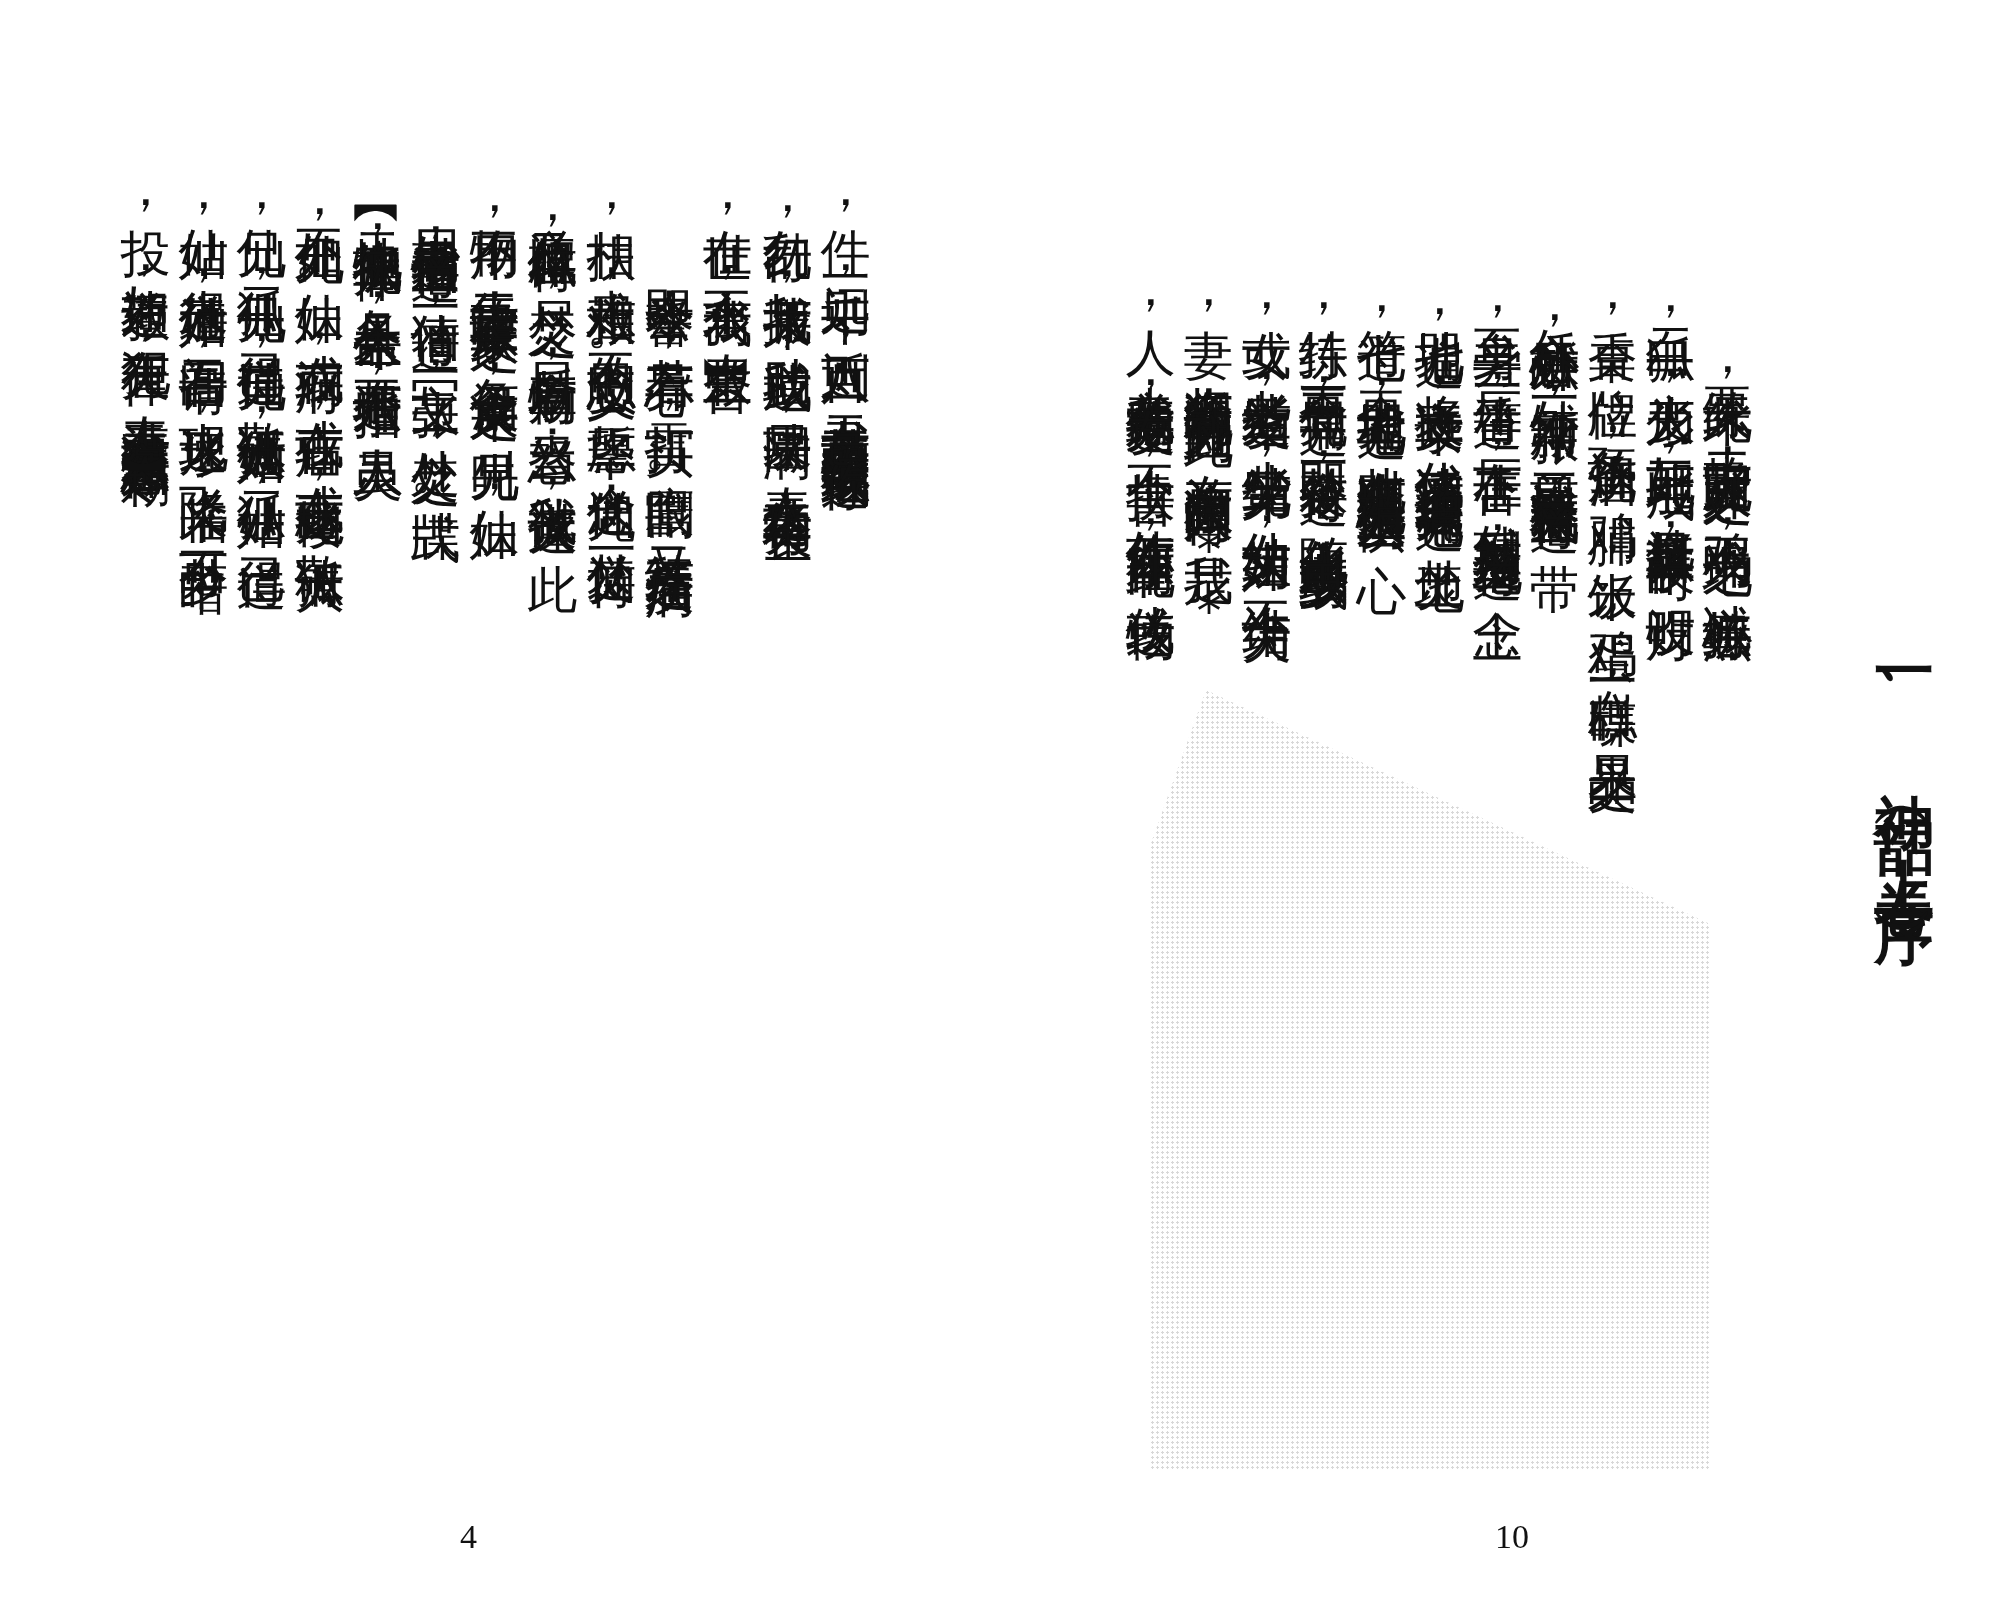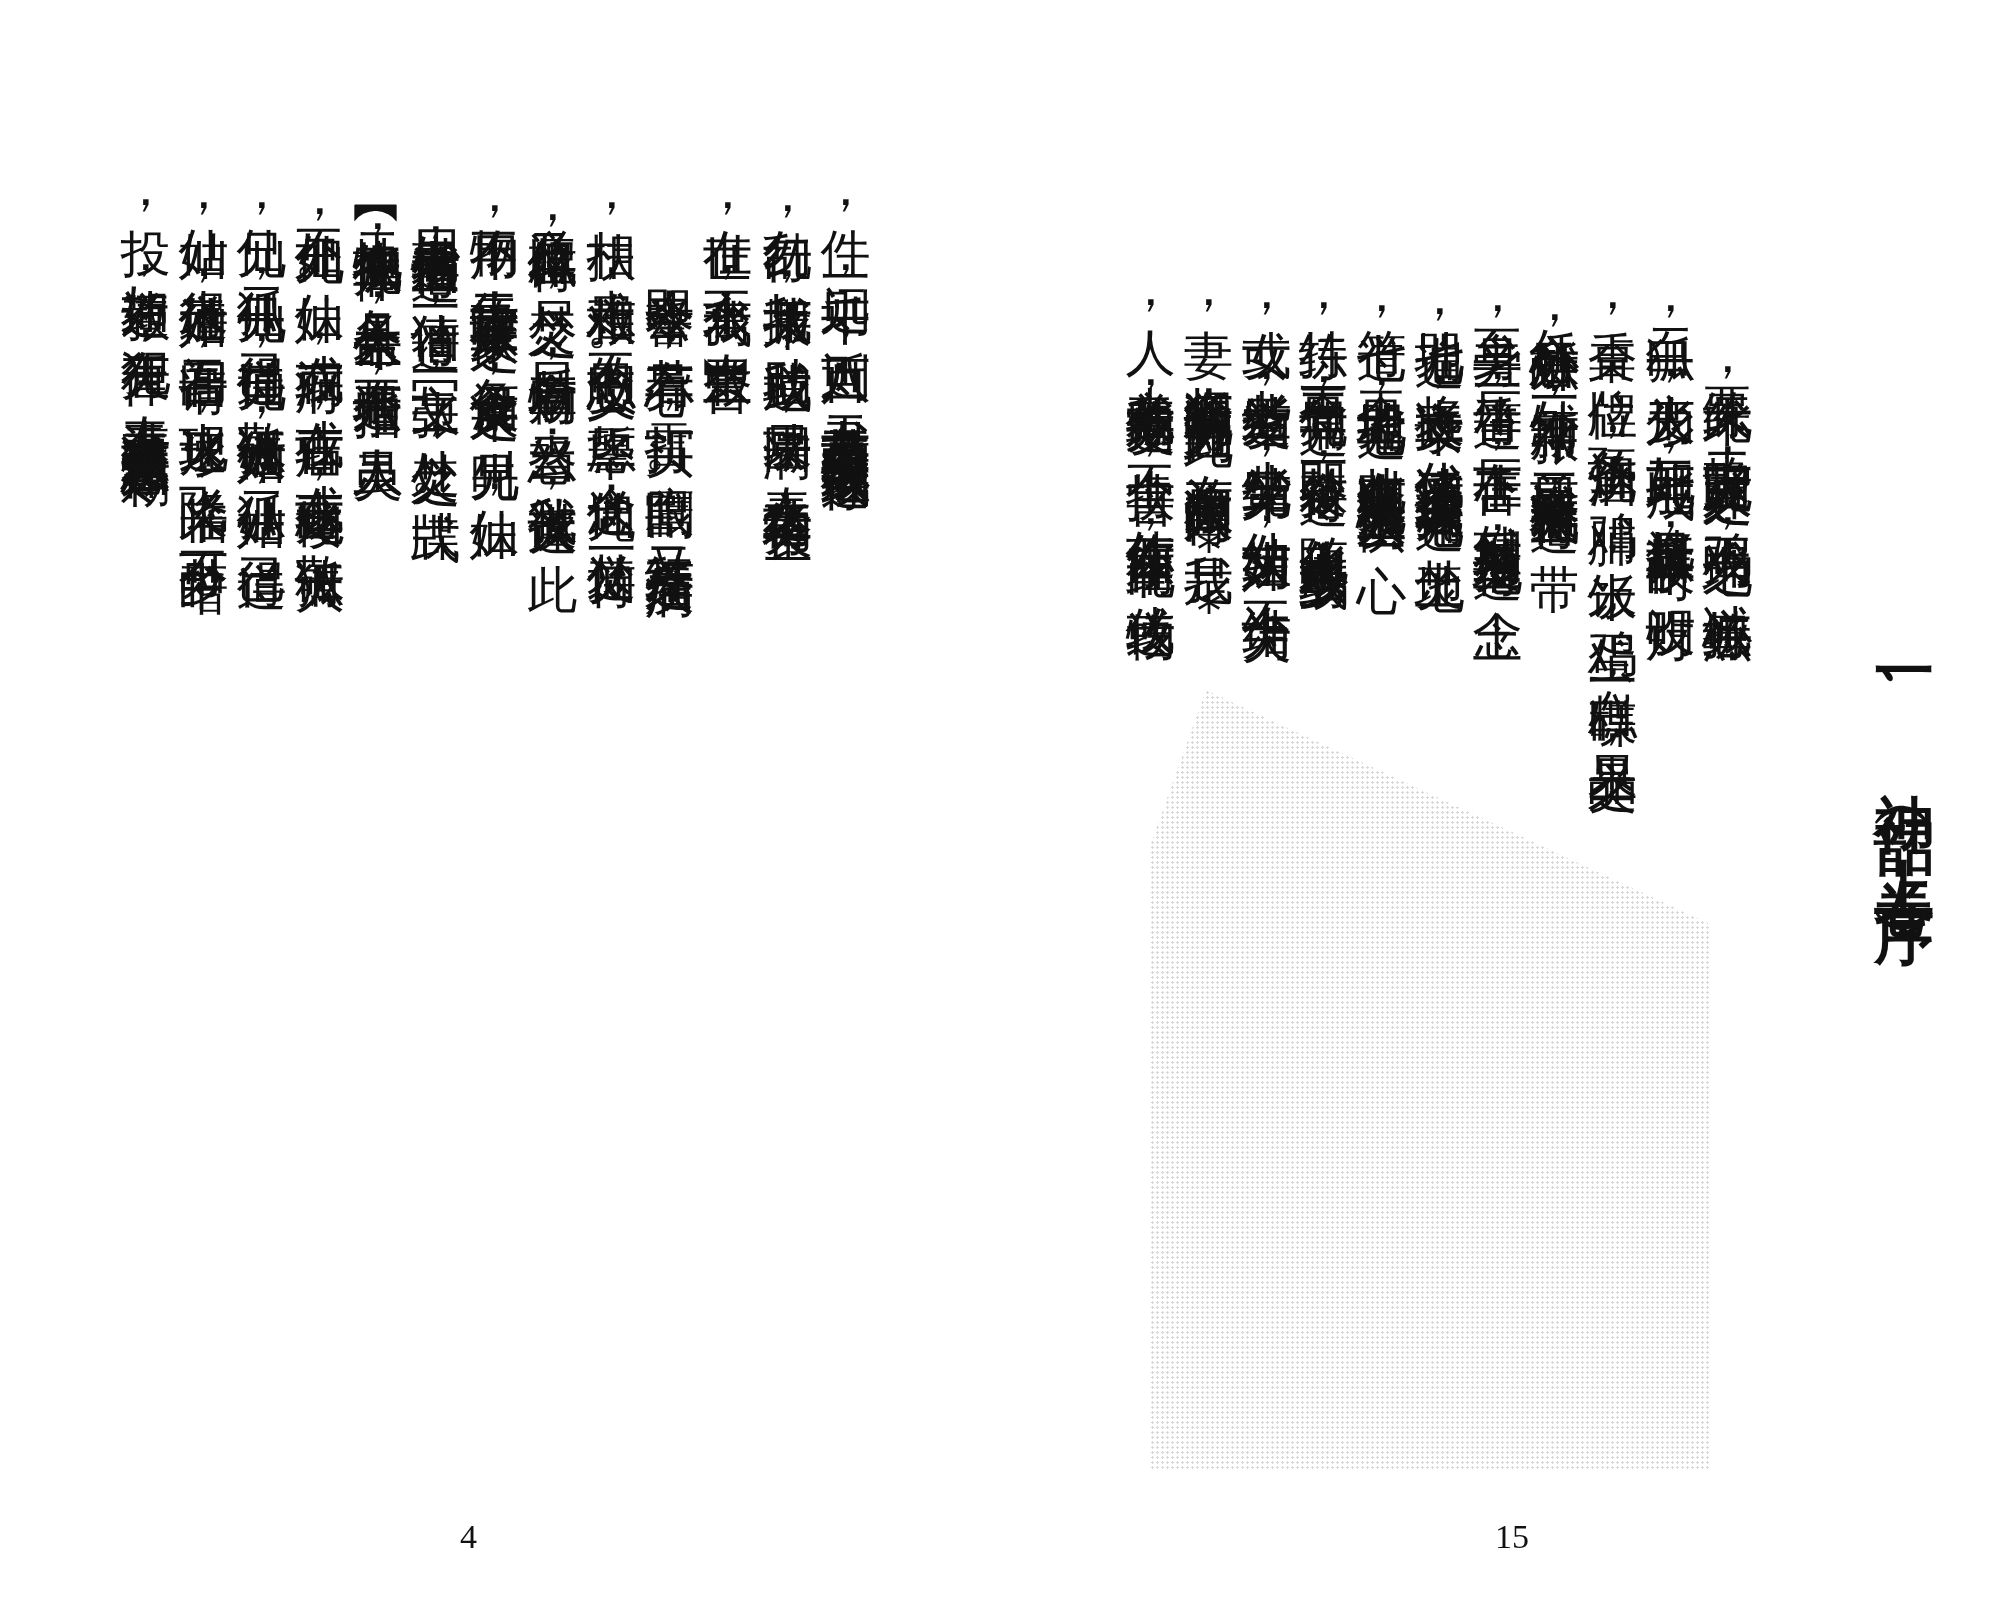--- a/index.html
+++ b/index.html
@@ -95,14 +95,14 @@
   <div class="col rc1">白二狐，变为人形，如此三七可成，选择月狐日夜半子时，设明灯</div>
   <div class="col rc2">香桌，牌位，预备烧酒，鸡脯，米饭，鸡蛋，白糕一碟，果品之类，</div>
   <div class="col rc3">任心意所献外，外铺新席一张，前三日沐浴斋戒先将代符三道，带</div>
   <div class="col rc4">至身旁，压舌符一道，压在舌下，然后到日期焚土地符二道，念土</div>
   <div class="col rc5">地咒七遍，将表文读毕，代诸仙符三道虔诚念拘狐咒七遍，焚土地</div>
   <div class="col rc6">符七道，再念土地咒七遍，此时有众狐狸先抛砖土令人勿惧，一心</div>
   <div class="col rc7">持练，再念三句咒一遍，即焚敕令符一道，随化人形或老或少或男</div>
   <div class="col rc8">或女，老些结为道友，少些结为兄弟，幼女结为姐妹，不许结为夫</div>
   <div class="col rc9">妻，与众狐狸说明有劳列位到此，有泊席相敝入内宵曰：我是**</div>
   <div class="col rc10">人，上帝差我助你为道友，不肯挟害，使你东西往南北，或传送物</div>
-  <div class="pagenum pn-right">15</div>
+  <div class="pagenum pn-right">10</div>
 </div>
 
 </body></html>

